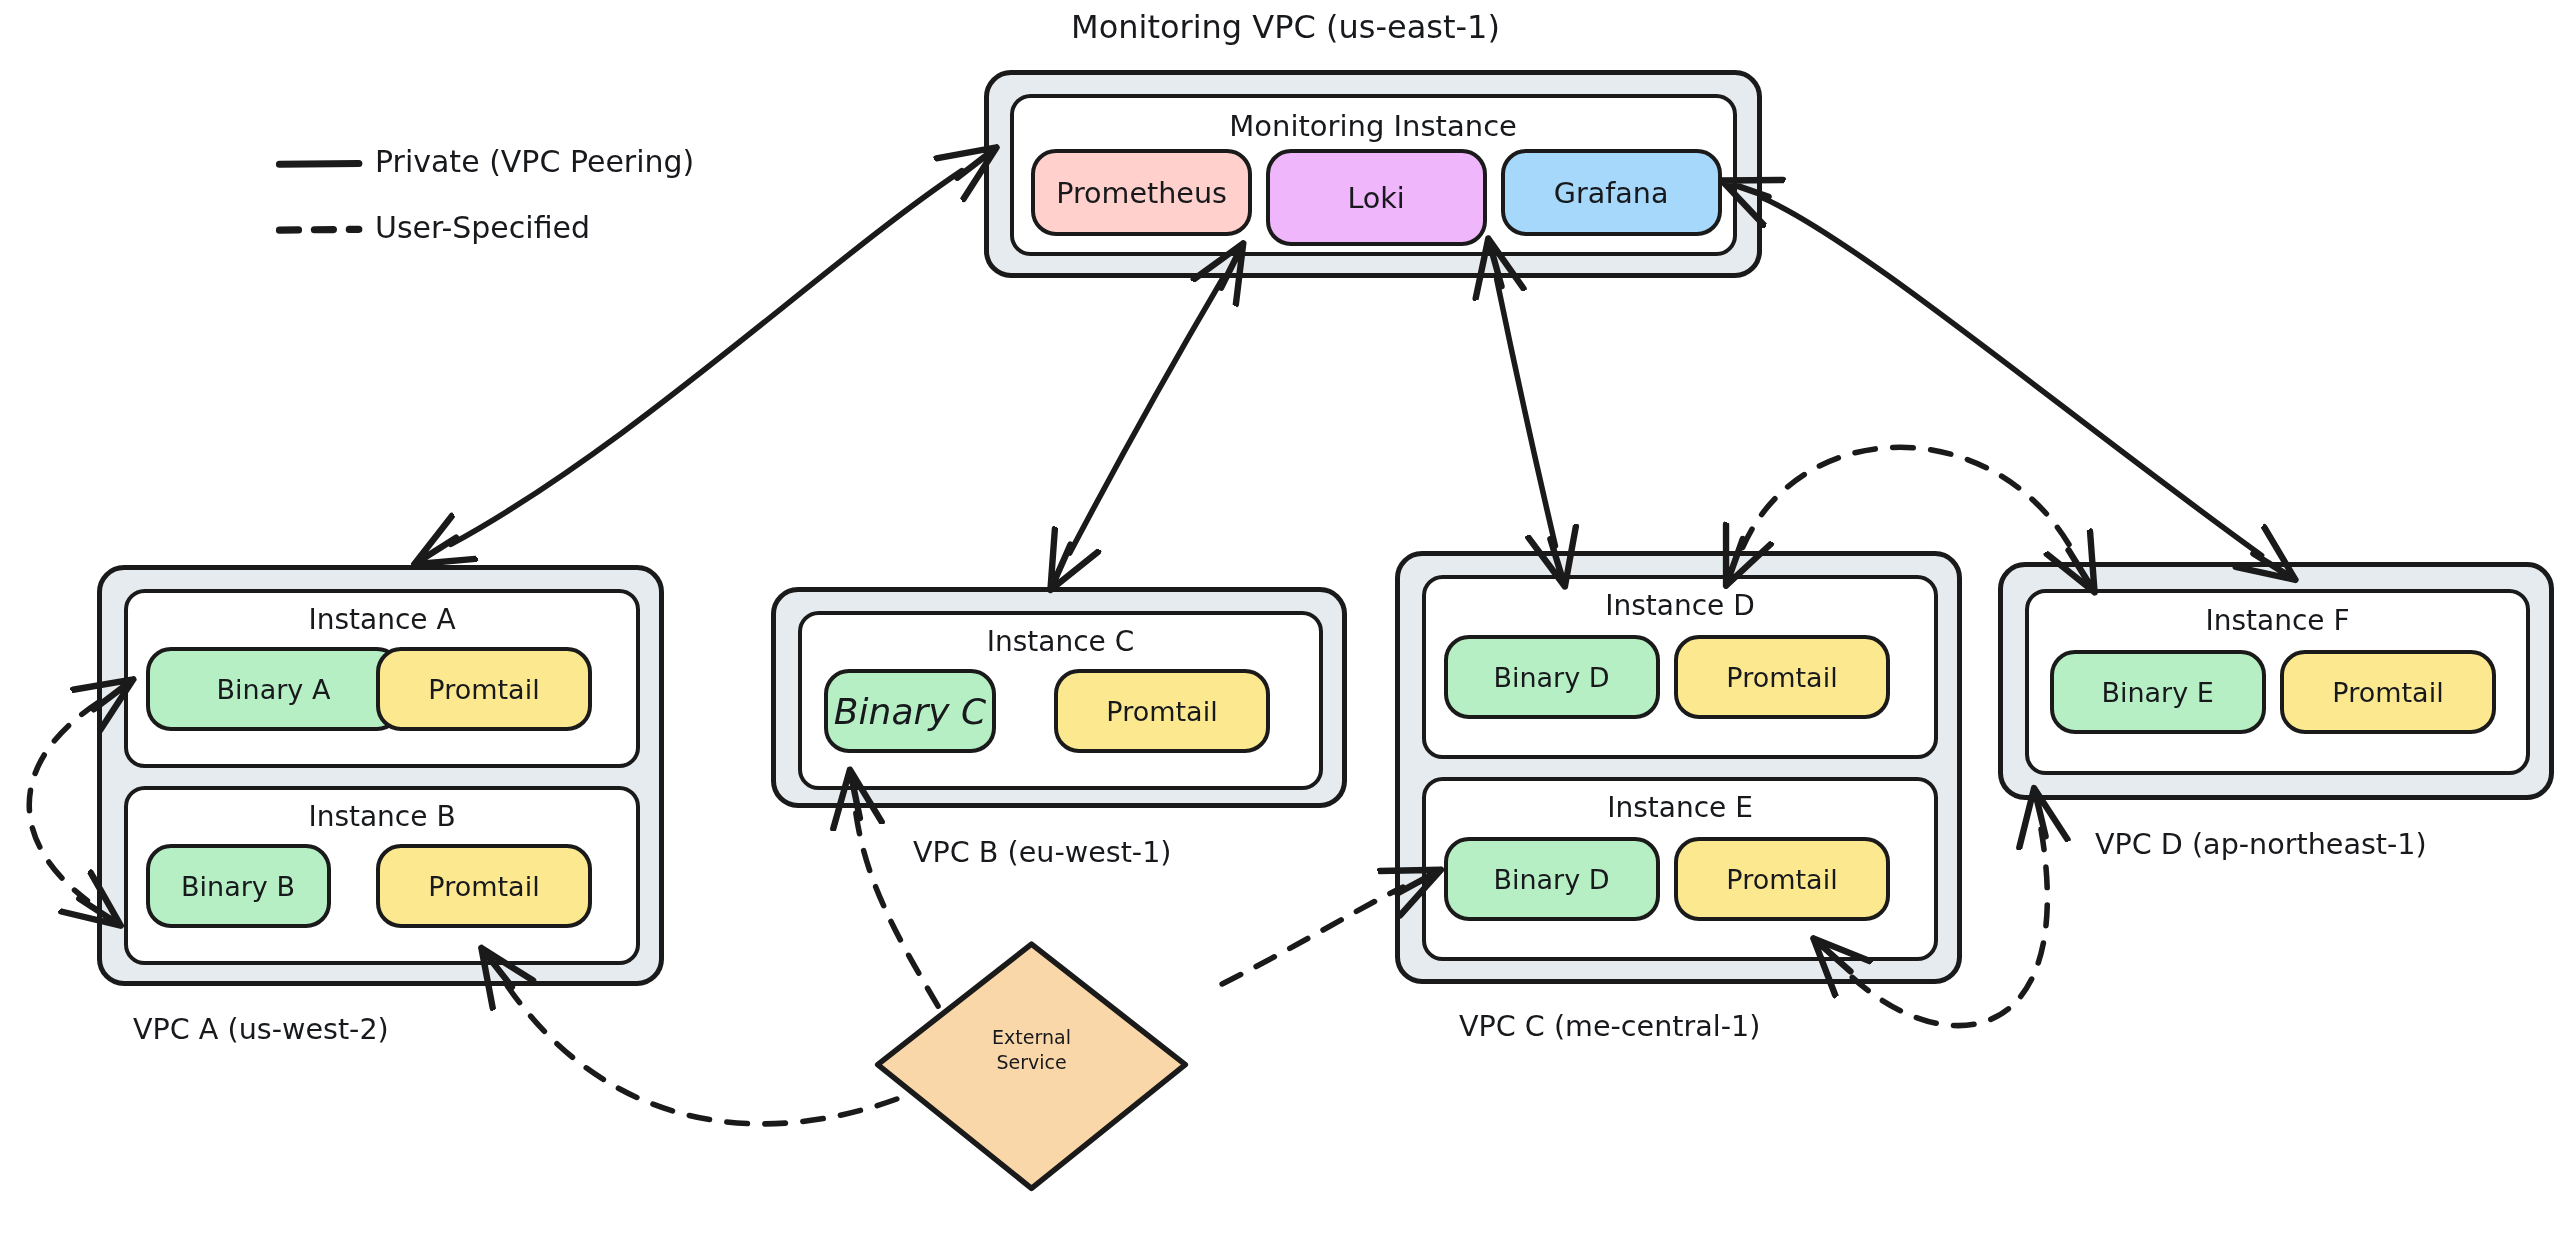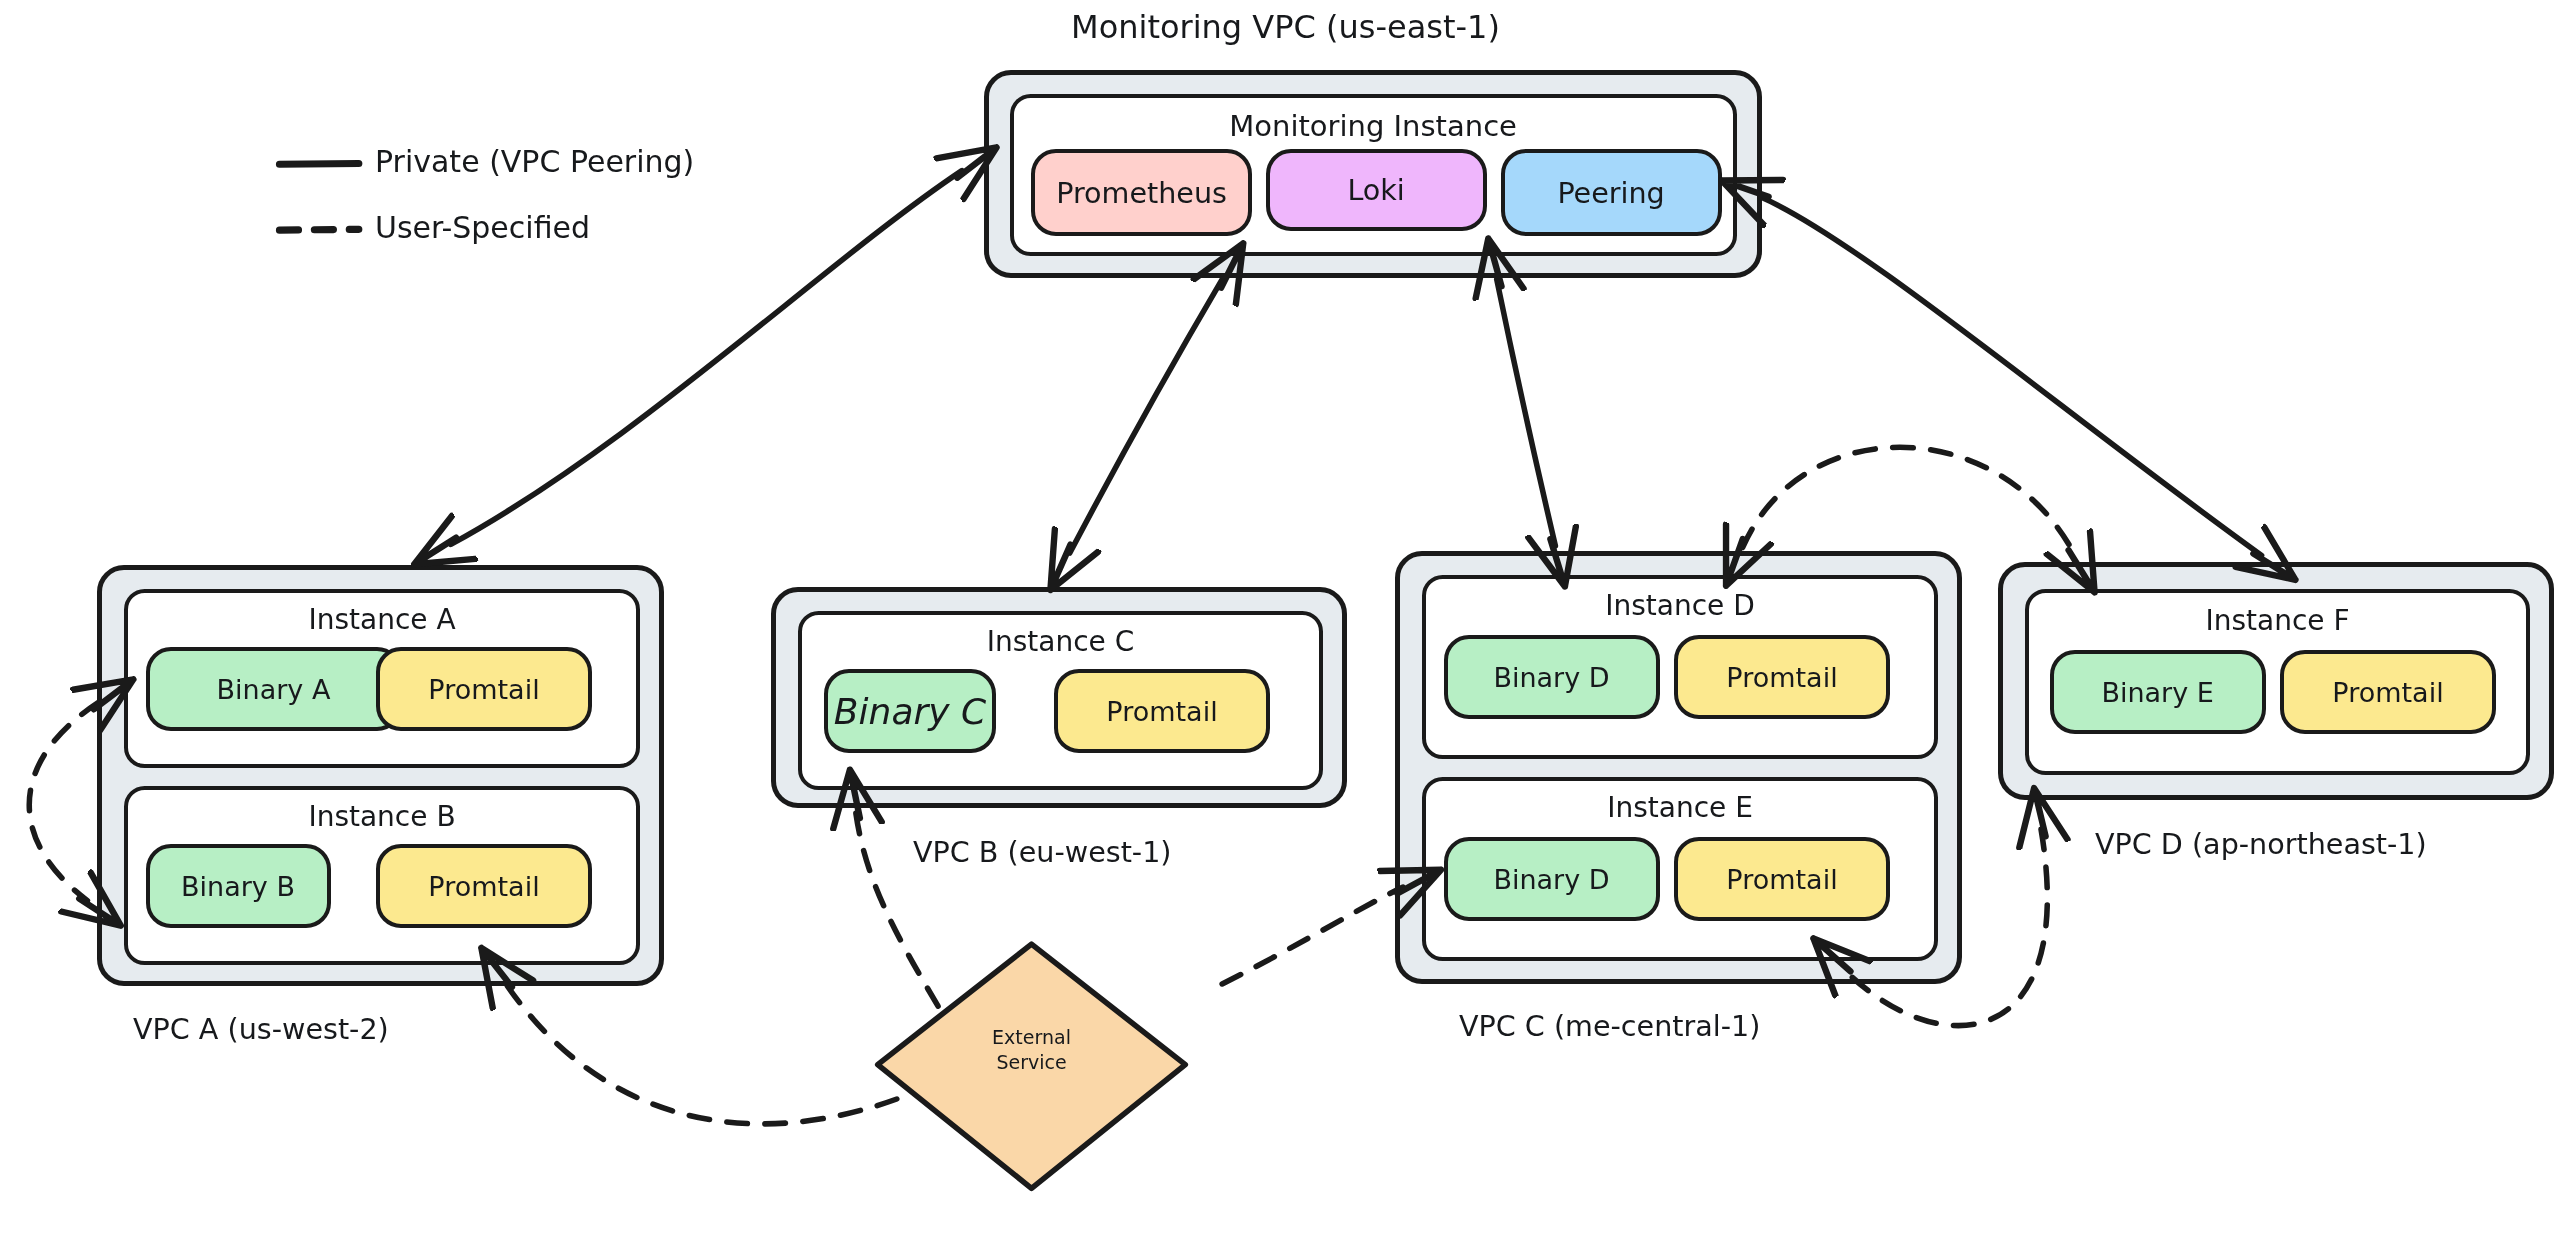--- a/index.html
+++ b/index.html
@@ -153,22 +153,22 @@
 
   <div class="diagram-title" style="left:984px; top:8px; width:603px; font-size:32px;">Monitoring VPC (us-east-1)</div>
 
   <div class="legend-label" style="left:375px; top:144px; font-size:30px;">Private (VPC Peering)</div>
   <div class="legend-label" style="left:375px; top:210px; font-size:30px;">User-Specified</div>
 
   <div class="vpc" style="left:984px; top:70px; width:778px; height:208px;">
     <div class="inst" style="left:20.6px; top:19px; width:727px; height:162px;">
       <div class="inst-title" style="top:11px; font-size:29px;">Monitoring Instance</div>
       <div class="svc" style="left:17.5px; top:51px; width:221px; height:87px; background:#ffd0cc; font-size:28.6px;">Prometheus</div>
-      <div class="svc" style="left:252px; top:51px; width:221px; height:82px; background:#efb6fc; font-size:28.6px;">Loki</div>
-      <div class="svc" style="left:487px; top:51px; width:221px; height:87px; background:#a5d8fb; font-size:28.6px;">Peering</div>
+      <div class="svc" style="left:252px; top:51px; width:221px; height:97px; background:#efb6fc; font-size:28.6px;">Loki</div>
+      <div class="svc" style="left:487px; top:51px; width:221px; height:87px; background:#a5d8fb; font-size:28.6px;">Grafana</div>
     </div>
   </div>
 
   <div class="vpc" style="left:97px; top:565px; width:567px; height:421px;">
     <div class="inst" style="left:22px; top:19px; width:516px; height:179px;">
       <div class="inst-title" style="top:9.5px; font-size:28px;">Instance A</div>
       <div class="svc" style="left:17.5px; top:54px; width:256px; height:84px; background:#b7efc5; font-size:27px;">Binary A</div>
       <div class="svc" style="left:248px; top:54px; width:216px; height:84px; background:#fce98f; font-size:27px;">Promtail</div>
     </div>
     <div class="inst" style="left:22px; top:216px; width:516px; height:179px;">

